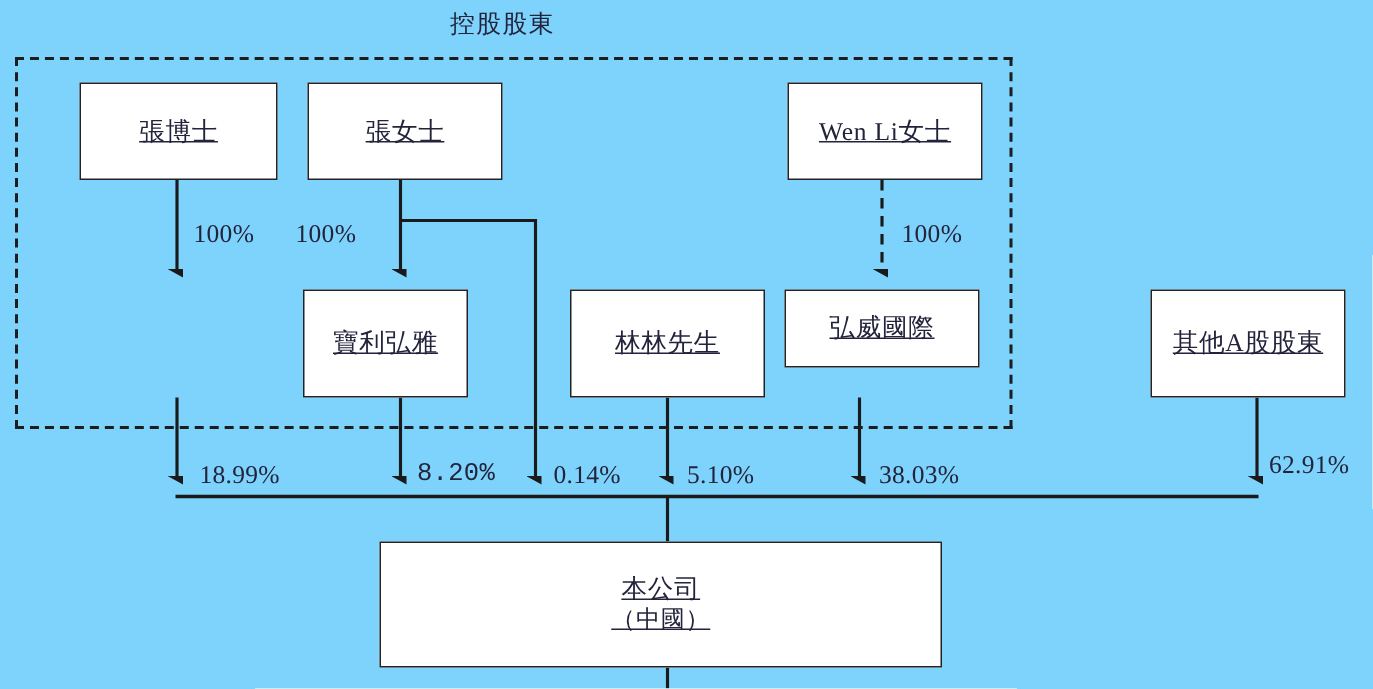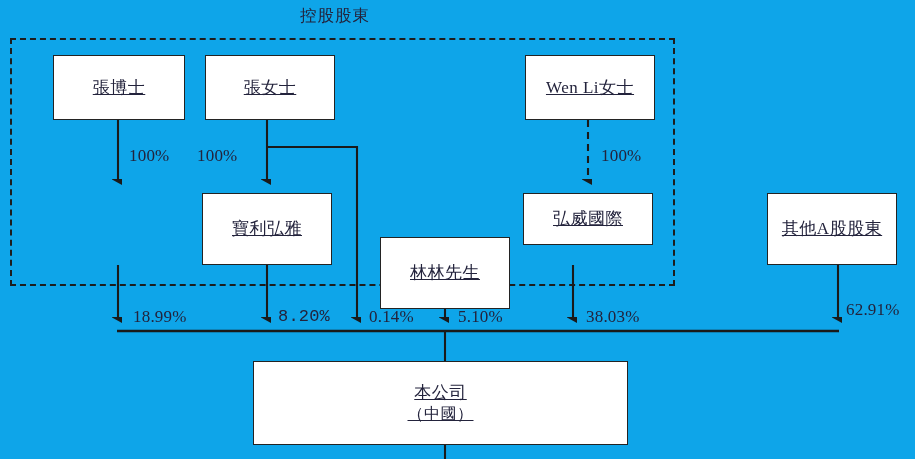--- a/index.html
+++ b/index.html
@@ -8,21 +8,21 @@
     background: #ffffff;
   }
   body {
     font-family: "Liberation Serif", "DejaVu Serif", serif;
     color: #1a1a2e;
   }
   #chart-root {
     position: relative;
     width: 915px;
     height: 459px;
-    background: #0ea5e9;
+    background: #7dd3fc;
     overflow: hidden;
     text-align: right;
   }
   #chart-svg {
     position: absolute;
     left: 0;
     top: 0;
     width: 915px;
     height: 459px;
   }
@@ -130,25 +130,25 @@
 
   <div class="node-box" style="left:205px; top:55px; width:130px; height:65px;">
     <span>張女士</span>
   </div>
 
   <div class="node-box" style="left:525px; top:55px; width:130px; height:65px;">
     <span>Wen Li女士</span>
   </div>
 
 
-  <div class="node-box" style="left:202px; top:193px; width:130px; height:72px;">
+  <div class="node-box" style="left:202px; top:193px; width:110px; height:72px;">
     <span>寶利弘雅</span>
   </div>
 
-  <div class="node-box" style="left:380px; top:193px; width:130px; height:72px;margin-top:44px;">
+  <div class="node-box" style="left:380px; top:193px; width:130px; height:72px;">
     <span>林林先生</span>
   </div>
 
   <div class="node-box" style="left:523px; top:193px; width:130px; height:52px;">
     <span>弘威國際</span>
   </div>
 
   <div class="node-box" style="left:767px; top:193px; width:130px; height:72px;">
     <span>其他A股股東</span>
   </div>

